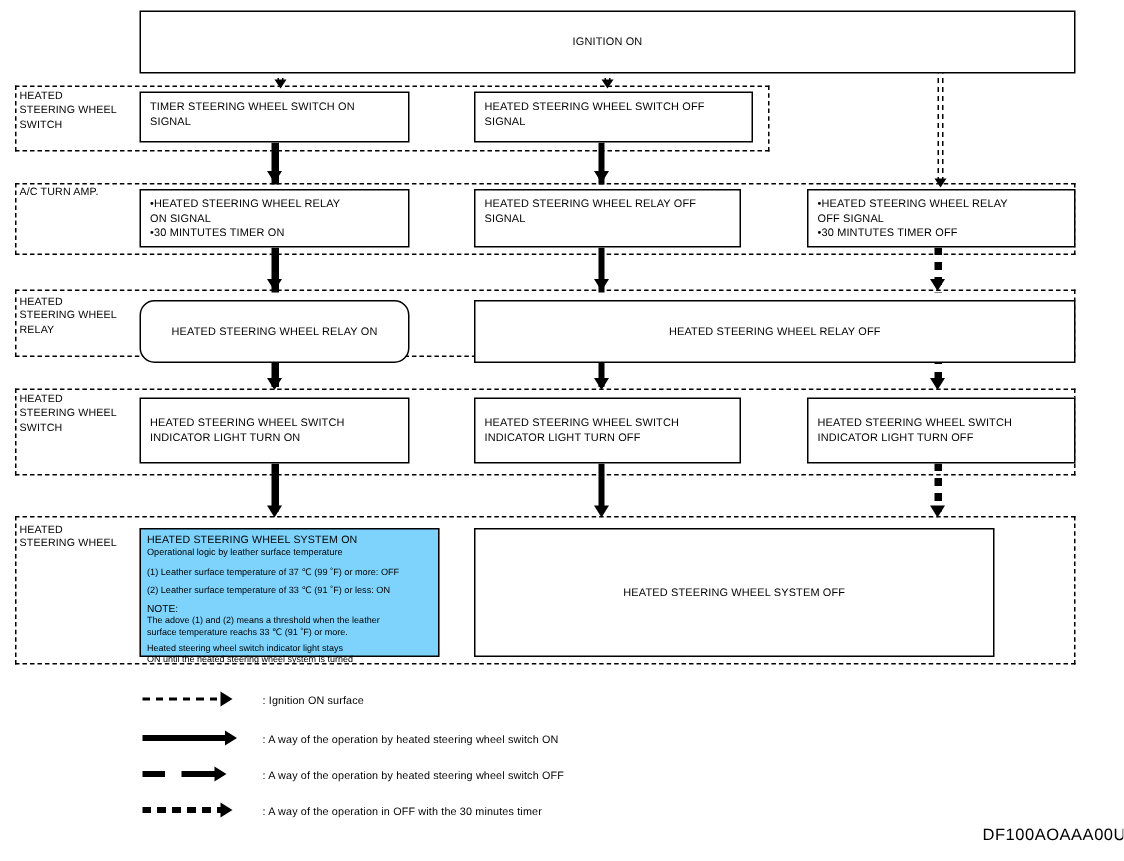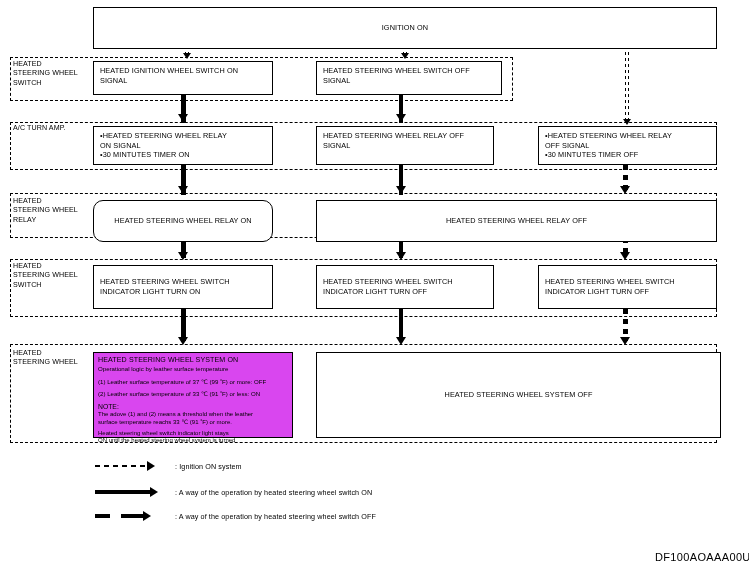--- a/index.html
+++ b/index.html
@@ -113,21 +113,21 @@
     border-left-width:4.2px;
     border-right-width:4.2px;
     border-top-width:6.5px;
   }
 
   
   .sysbox{
     position:absolute;
     box-sizing:border-box;
     border:1.3px solid #000;
-    background:#d946ef;
+    background:#7dd3fc;
     z-index:6;
     padding:3px 4px 2px 4px;
     font-size:5.9px;
     line-height:7.6px;
   }
   .sysbox .t1{font-size:7.1px;line-height:9.4px;letter-spacing:.1px;}
   .sysbox .t2{font-size:6.1px;line-height:8.6px;}
   .sysbox .li{font-size:6.1px;line-height:8.4px;margin-top:2.5px;}
   .sysbox .note{font-size:6.8px;line-height:9px;margin-top:3px;}
   .sysbox .np{font-size:6.0px;line-height:7.6px;}
@@ -196,21 +196,21 @@
   <div class="ah small" style="left:400.8px;top:53px;"></div>
 
   <div class="ign-line" style="left:625px;top:34px;height:90px;"></div>
   <div class="ah small" style="left:622.8px;top:119px;"></div>
 
   <div class="group" style="left:10px;top:57px;width:503px;height:44px;"></div>
   <div class="group-label" style="left:13px;top:60px;width:78px;">HEATED
 STEERING WHEEL
 SWITCH</div>
 
-  <div class="box" style="left:93px;top:61px;width:180px;height:34px;white-space:pre-line;">HEATED IGNITION WHEEL SWITCH ON
+  <div class="box" style="left:93px;top:61px;width:180px;height:34px;white-space:pre-line;">TIMER STEERING WHEEL SWITCH ON
 SIGNAL</div>
 
   <div class="box" style="left:316px;top:61px;width:186px;height:34px;white-space:pre-line;">HEATED STEERING WHEEL SWITCH OFF
 SIGNAL</div>
 
   <div class="thick-line" style="left:180.5px;top:95px;height:28px;"></div>
   <div class="ah" style="left:177.5px;top:114px;"></div>
 
   <div class="mid-line" style="left:399.2px;top:95px;height:28px;"></div>
   <div class="ah" style="left:395.5px;top:114px;"></div>
@@ -288,43 +288,50 @@
     <div class="t2">Operational logic by leather surface temperature</div>
     <div class="li"><span>(1) Leather surface temperature of 37 </span><span>℃</span><span> (99 </span><span class="deg">°</span><span>F) or more: OFF</span></div>
     <div class="li"><span>(2) Leather surface temperature of 33 </span><span>℃</span><span> (91 </span><span class="deg">°</span><span>F) or less: ON</span></div>
     <div class="note">NOTE:</div>
     <div class="np">The adove (1) and (2) means a threshold when the leather</div>
     <div class="np"><span>surface temperature reachs 33 </span><span>℃</span><span> (91 </span><span class="deg">°</span><span>F) or more.</span></div>
     <div class="np2">Heated steering wheel switch indicator light stays</div>
     <div class="np">ON until the heated steering wheel system is turned</div>
   </div>
 
-  <div class="box center" style="left:316px;top:352px;width:405px;height:86px;">HEATED STEERING WHEEL SYSTEM OFF</div>
+  <div class="box center" style="left:316px;top:352px;width:347px;height:86px;">HEATED STEERING WHEEL SYSTEM OFF</div>
 
   <div class="legend-row" style="left:95px;top:461px;">
     <span class="lg-sym">
       <span class="sym-dash"></span>
         <span class="ahr" style="left:52px;"></span>
     </span>
-    <span class="lg-txt">: Ignition ON system</span>
+    <span class="lg-txt">: Ignition ON surface</span>
   </div>
 
   <div class="legend-row" style="left:95px;top:487px;">
     <span class="lg-sym">
       <span class="sym-solid"></span>
         <span class="ahr" style="left:55px;"></span>
     </span>
     <span class="lg-txt">: A way of the operation by heated steering wheel switch ON</span>
   </div>
 
   <div class="legend-row" style="left:95px;top:511px;">
     <span class="lg-sym">
       <span class="sym-dash2a"></span>
         <span class="sym-dash2b"></span>
         <span class="ahr" style="left:48px;"></span>
     </span>
     <span class="lg-txt">: A way of the operation by heated steering wheel switch OFF</span>
   </div>
 
+  <div class="legend-row" style="left:95px;top:535px;">
+    <span class="lg-sym">
+      <span class="sym-dot"></span>
+        <span class="ahr" style="left:52px;"></span>
+    </span>
+    <span class="lg-txt">: A way of the operation in OFF with the 30 minutes timer</span>
+  </div>
 
   <div class="doc-code" style="left:655px;top:551px;">DF100AOAAA00USA</div>
 
 </div>
 
 </body></html>

